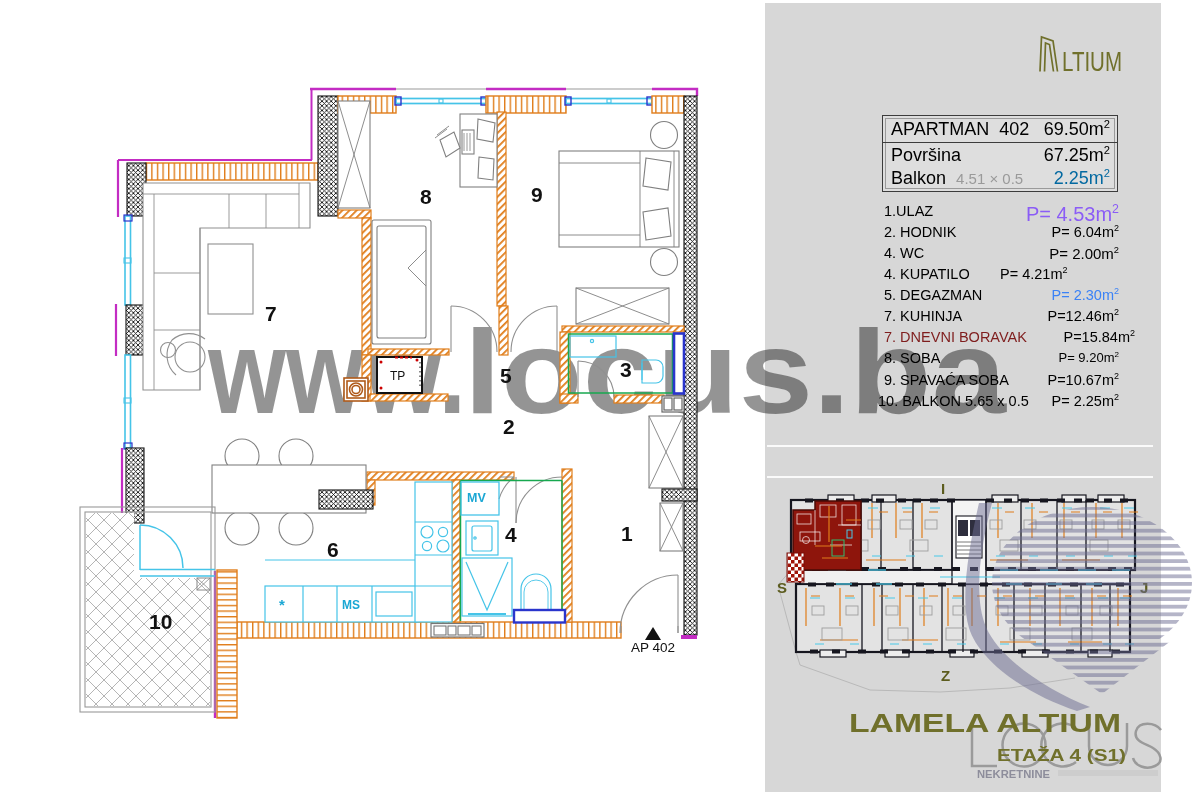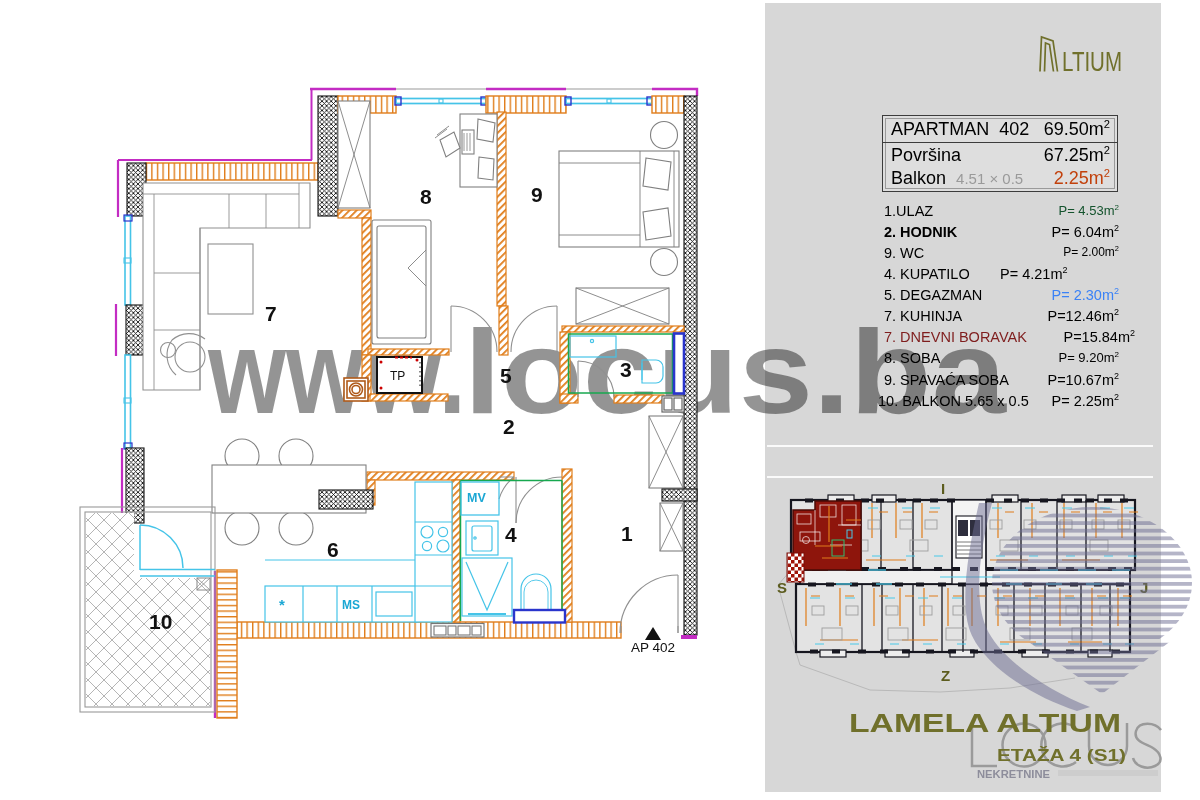--- a/index.html
+++ b/index.html
@@ -660,29 +660,29 @@
   </svg>
 
 <div class="abs" style="left:882px;top:115px;width:236px;height:77px;background:#dedede;border:1.4px solid #3c3c3c;box-sizing:border-box;">
     <div style="position:absolute;left:2px;top:2px;right:2px;bottom:2px;border:1px solid #9a9a9a;"></div>
     <div style="position:absolute;left:0;top:25.5px;width:100%;border-top:1.4px solid #3c3c3c;"></div>
     <div style="position:absolute;left:8px;top:3px;font-size:18px;color:#000;">APARTMAN&nbsp; 402</div>
     <div style="position:absolute;right:7px;top:3px;font-size:18px;color:#000;">69.50m<sup>2</sup></div>
     <div style="position:absolute;left:8px;top:29px;font-size:18px;color:#000;">Površina</div>
     <div style="position:absolute;right:7px;top:29px;font-size:18px;color:#000;">67.25m<sup>2</sup></div>
     <div style="position:absolute;left:8px;top:52px;font-size:18px;color:#000;">Balkon&nbsp; <span style="font-size:15px;color:#9a9a9a;">4.51 × 0.5</span></div>
-    <div style="position:absolute;right:7px;top:52px;font-size:18px;color:#c2410c;">2.25m<sup>2</sup></div>
+    <div style="position:absolute;right:7px;top:52px;font-size:18px;color:#0369a1;">2.25m<sup>2</sup></div>
   </div>
 
 <div class="abs" style="left:884px;top:202.5px;font-size:14.5px;color:#000;white-space:nowrap;">1.ULAZ</div>
-<div class="abs" style="left:1000px;top:202.5px;width:119px;font-size:13px;color:#14532d;text-align:right;white-space:nowrap;">P= 4.53m<sup>2</sup></div>
-<div class="abs" style="left:884px;top:223.6px;font-size:14.5px;color:#000;white-space:nowrap;font-weight:bold;">2. HODNIK</div>
+<div class="abs" style="left:1000px;top:202.5px;width:119px;font-size:20px;color:#8b5cf6;text-align:right;white-space:nowrap;">P= 4.53m<sup>2</sup></div>
+<div class="abs" style="left:884px;top:223.6px;font-size:14.5px;color:#000;white-space:nowrap;">2. HODNIK</div>
 <div class="abs" style="left:1000px;top:223.6px;width:119px;font-size:14.5px;color:#000;text-align:right;white-space:nowrap;">P= 6.04m<sup>2</sup></div>
-<div class="abs" style="left:884px;top:244.7px;font-size:14.5px;color:#000;white-space:nowrap;">9. WC</div>
-<div class="abs" style="left:1000px;top:244.7px;width:119px;font-size:12px;color:#000;text-align:right;white-space:nowrap;">P= 2.00m<sup>2</sup></div>
+<div class="abs" style="left:884px;top:244.7px;font-size:14.5px;color:#000;white-space:nowrap;">4. WC</div>
+<div class="abs" style="left:1000px;top:244.7px;width:119px;font-size:15px;color:#000;text-align:right;white-space:nowrap;">P= 2.00m<sup>2</sup></div>
 <div class="abs" style="left:884px;top:265.9px;font-size:14.5px;color:#000;white-space:nowrap;">4. KUPATILO</div>
 <div class="abs" style="left:1000px;top:265.9px;width:119px;font-size:14.5px;color:#000;text-align:left;white-space:nowrap;">P= 4.21m<sup>2</sup></div>
 <div class="abs" style="left:884px;top:287.0px;font-size:14.5px;color:#000;white-space:nowrap;">5. DEGAZMAN</div>
 <div class="abs" style="left:1000px;top:287.0px;width:119px;font-size:14.5px;color:#3b82f6;text-align:right;white-space:nowrap;">P= 2.30m<sup>2</sup></div>
 <div class="abs" style="left:884px;top:308.1px;font-size:14.5px;color:#000;white-space:nowrap;">7. KUHINJA</div>
 <div class="abs" style="left:1000px;top:308.1px;width:119px;font-size:14.5px;color:#000;text-align:right;white-space:nowrap;">P=12.46m<sup>2</sup></div>
 <div class="abs" style="left:884px;top:329.2px;font-size:14.5px;color:#7f1d1d;white-space:nowrap;">7. DNEVNI BORAVAK</div>
 <div class="abs" style="left:1000px;top:329.2px;width:119px;font-size:14.5px;color:#000;text-align:right;white-space:nowrap;padding-left:16px;">P=15.84m<sup>2</sup></div>
 <div class="abs" style="left:884px;top:350.3px;font-size:14.5px;color:#000;white-space:nowrap;">8. SOBA</div>
 <div class="abs" style="left:1000px;top:350.3px;width:119px;font-size:13px;color:#000;text-align:right;white-space:nowrap;">P= 9.20m<sup>2</sup></div>

